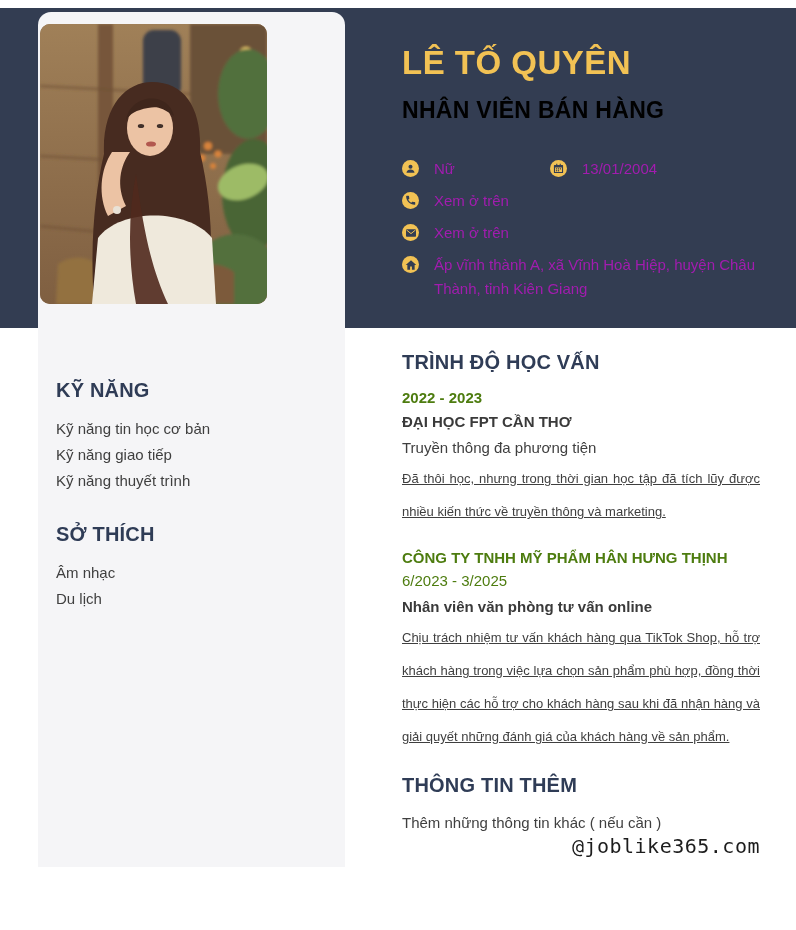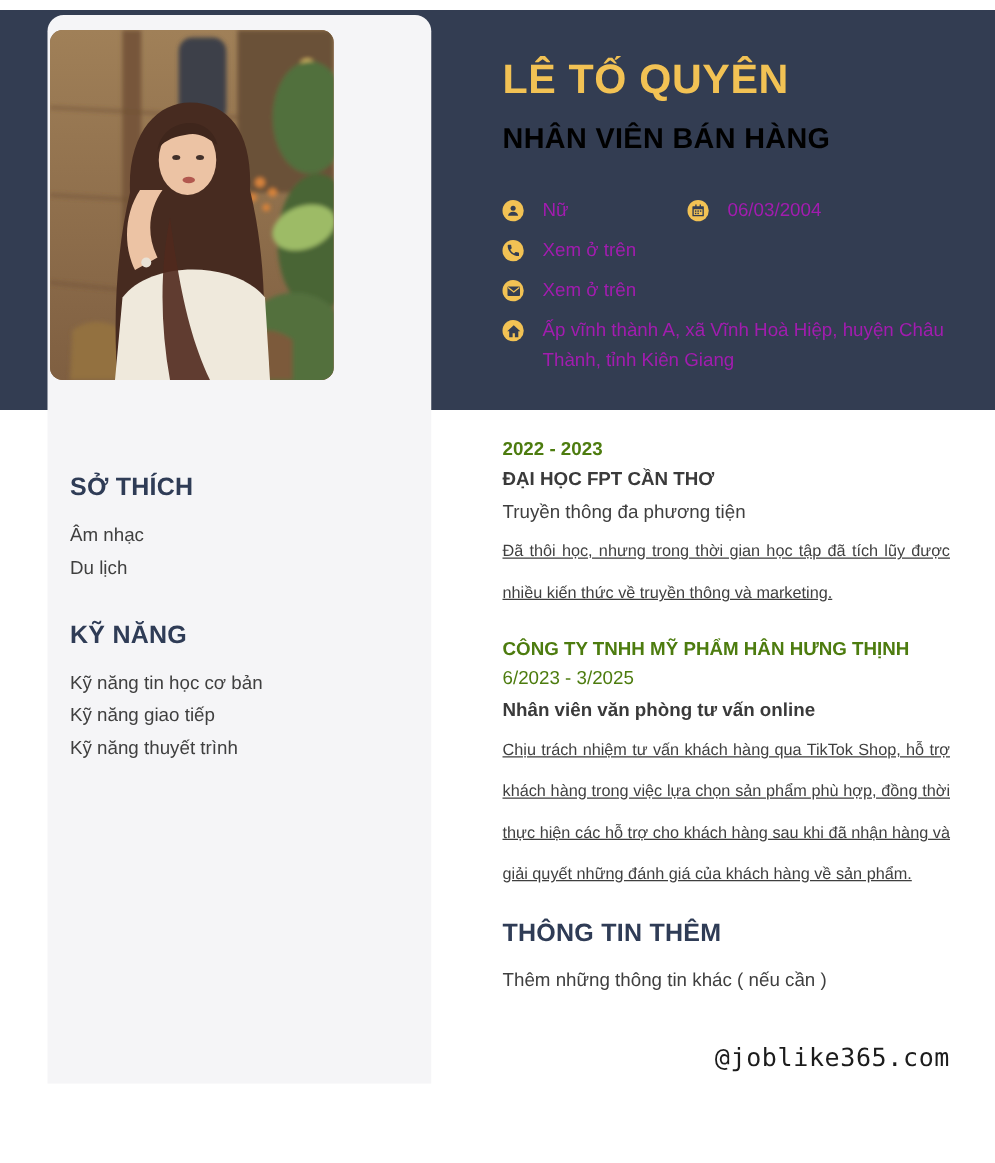--- a/index.html
+++ b/index.html
@@ -137,21 +137,21 @@
                 <path fill="#333D52" d="M7 1.5h2.4v3.4H7zM14.6 1.5H17v3.4h-2.4zM3 4.5h18a1 1 0 0 1 1 1V21a1 1 0 0 1-1 1H3a1 1 0 0 1-1-1V5.5a1 1 0 0 1 1-1zm1.4 5.2V19.6h15.2V9.7z"></path>
                 <g fill="#333D52">
                   <rect x="6.4" y="11.5" width="2.6" height="2.6"></rect>
                   <rect x="10.7" y="11.5" width="2.6" height="2.6"></rect>
                   <rect x="15" y="11.5" width="2.6" height="2.6"></rect>
                   <rect x="6.4" y="15.6" width="2.6" height="2.6"></rect>
                   <rect x="10.7" y="15.6" width="2.6" height="2.6"></rect>
                 </g>
               </svg>
           </span>
-          <span class="contact-value">06/03/2004</span>
+          <span class="contact-value">13/01/2004</span>
         </div>
       </div>
 
       <div class="contact-row">
         <span class="icon-badge">
           <svg width="11" height="11" viewBox="0 0 24 24">
               <path fill="#333D52" d="M6.9 10.4a15.5 15.5 0 0 0 6.7 6.7l2.2-2.2c.3-.3.8-.4 1.2-.3 1.3.4 2.7.7 4.1.7.7 0 1.2.5 1.2 1.2v3.8c0 .7-.5 1.2-1.2 1.2C10.6 21.5 2.5 13.4 2.5 2.9c0-.7.5-1.2 1.2-1.2h3.9c.7 0 1.2.5 1.2 1.2 0 1.4.2 2.8.7 4.1.1.4 0 .9-.3 1.2z"></path>
             </svg>
         </span>
         <span class="contact-value">Xem ở trên</span>
@@ -174,39 +174,40 @@
             </svg>
         </span>
         <span class="contact-value address">Ấp vĩnh thành A, xã Vĩnh Hoà Hiệp, huyện Châu Thành, tỉnh Kiên Giang</span>
       </div>
     </div>
   </div>
 
   <div class="sidebar-content">
 
     <section class="sb-gap">
-      <h2 class="section-heading" style="margin-bottom:14px;">SỞ THÍCH</h2>
-      <ul class="sidebar-list">
-        <li>Âm nhạc</li>
-        <li>Du lịch</li>
-      </ul>
-    </section>
-
-    <section class="sb-gap">
       <h2 class="section-heading" style="margin-bottom:14px;">KỸ NĂNG</h2>
       <ul class="sidebar-list">
         <li>Kỹ năng tin học cơ bản</li>
         <li>Kỹ năng giao tiếp</li>
         <li>Kỹ năng thuyết trình</li>
       </ul>
     </section>
+
+    <section class="sb-gap">
+      <h2 class="section-heading" style="margin-bottom:14px;">SỞ THÍCH</h2>
+      <ul class="sidebar-list">
+        <li>Âm nhạc</li>
+        <li>Du lịch</li>
+      </ul>
+    </section>
   </div>
 
   <div class="main-col">
     <section>
+      <h2 class="section-heading">TRÌNH ĐỘ HỌC VẤN</h2>
       <div class="period-gold">2022 - 2023</div>
       <div class="entry-title">ĐẠI HỌC FPT CẦN THƠ</div>
       <div class="entry-sub">Truyền thông đa phương tiện</div>
       <p class="entry-desc">Đã thôi học, nhưng trong thời gian học tập đã tích lũy được nhiều kiến thức về truyền thông và marketing.</p>
     </section>
 
     <section class="m-gap">
       <div class="period-gold">CÔNG TY TNHH MỸ PHẨM HÂN HƯNG THỊNH</div>
       <div class="period-gold light">6/2023 - 3/2025</div>
       <div class="entry-title">Nhân viên văn phòng tư vấn online</div>

